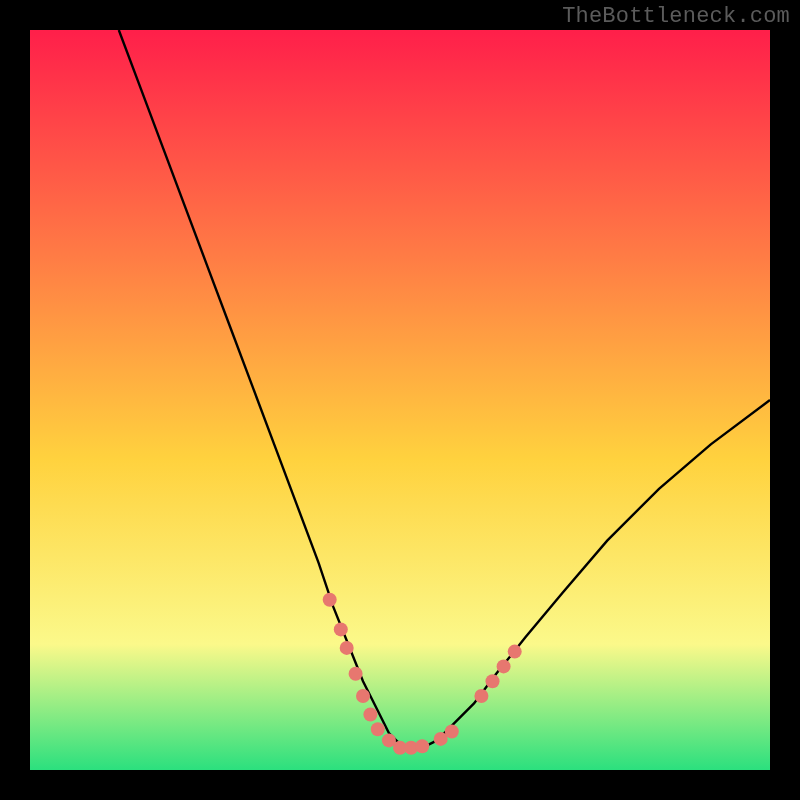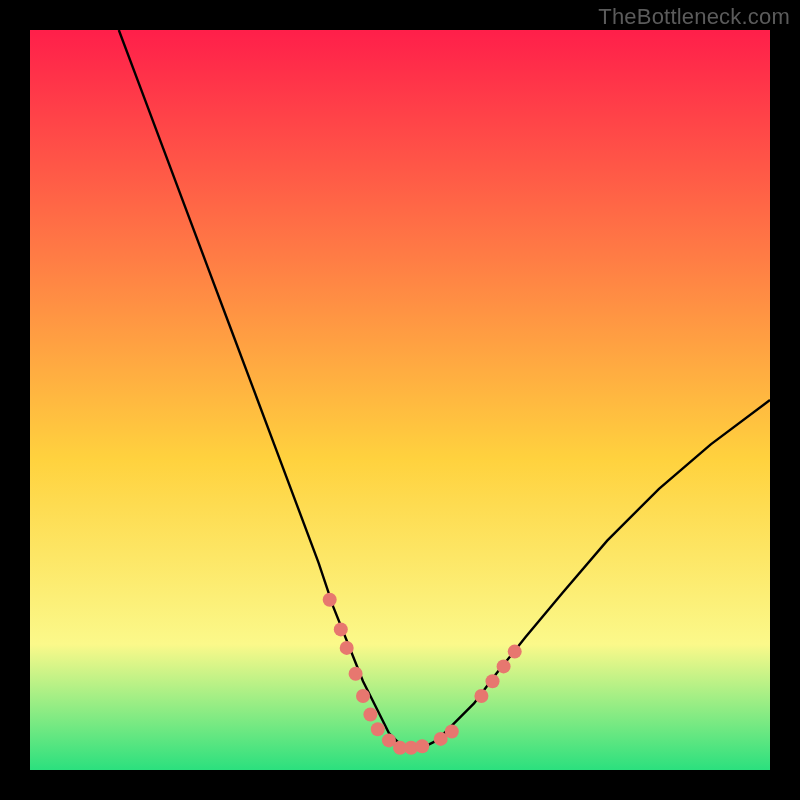--- a/index.html
+++ b/index.html
@@ -22,21 +22,21 @@
     position: absolute;
     left: 0;
     top: 0;
     width: 740px;
     height: 740px;
   }
   .watermark {
     position: absolute;
     top: 4px;
     right: 10px;
-    font-family: Liberation Sans, sans-serif;
+    font-family: Liberation Mono, monospace;
     font-size: 22px;
     color: #5b5b5b;
     font-weight: 500;
     letter-spacing: 0.2px;
   }
 </style>
 </head>
 <body>
 
 <div class="frame">

